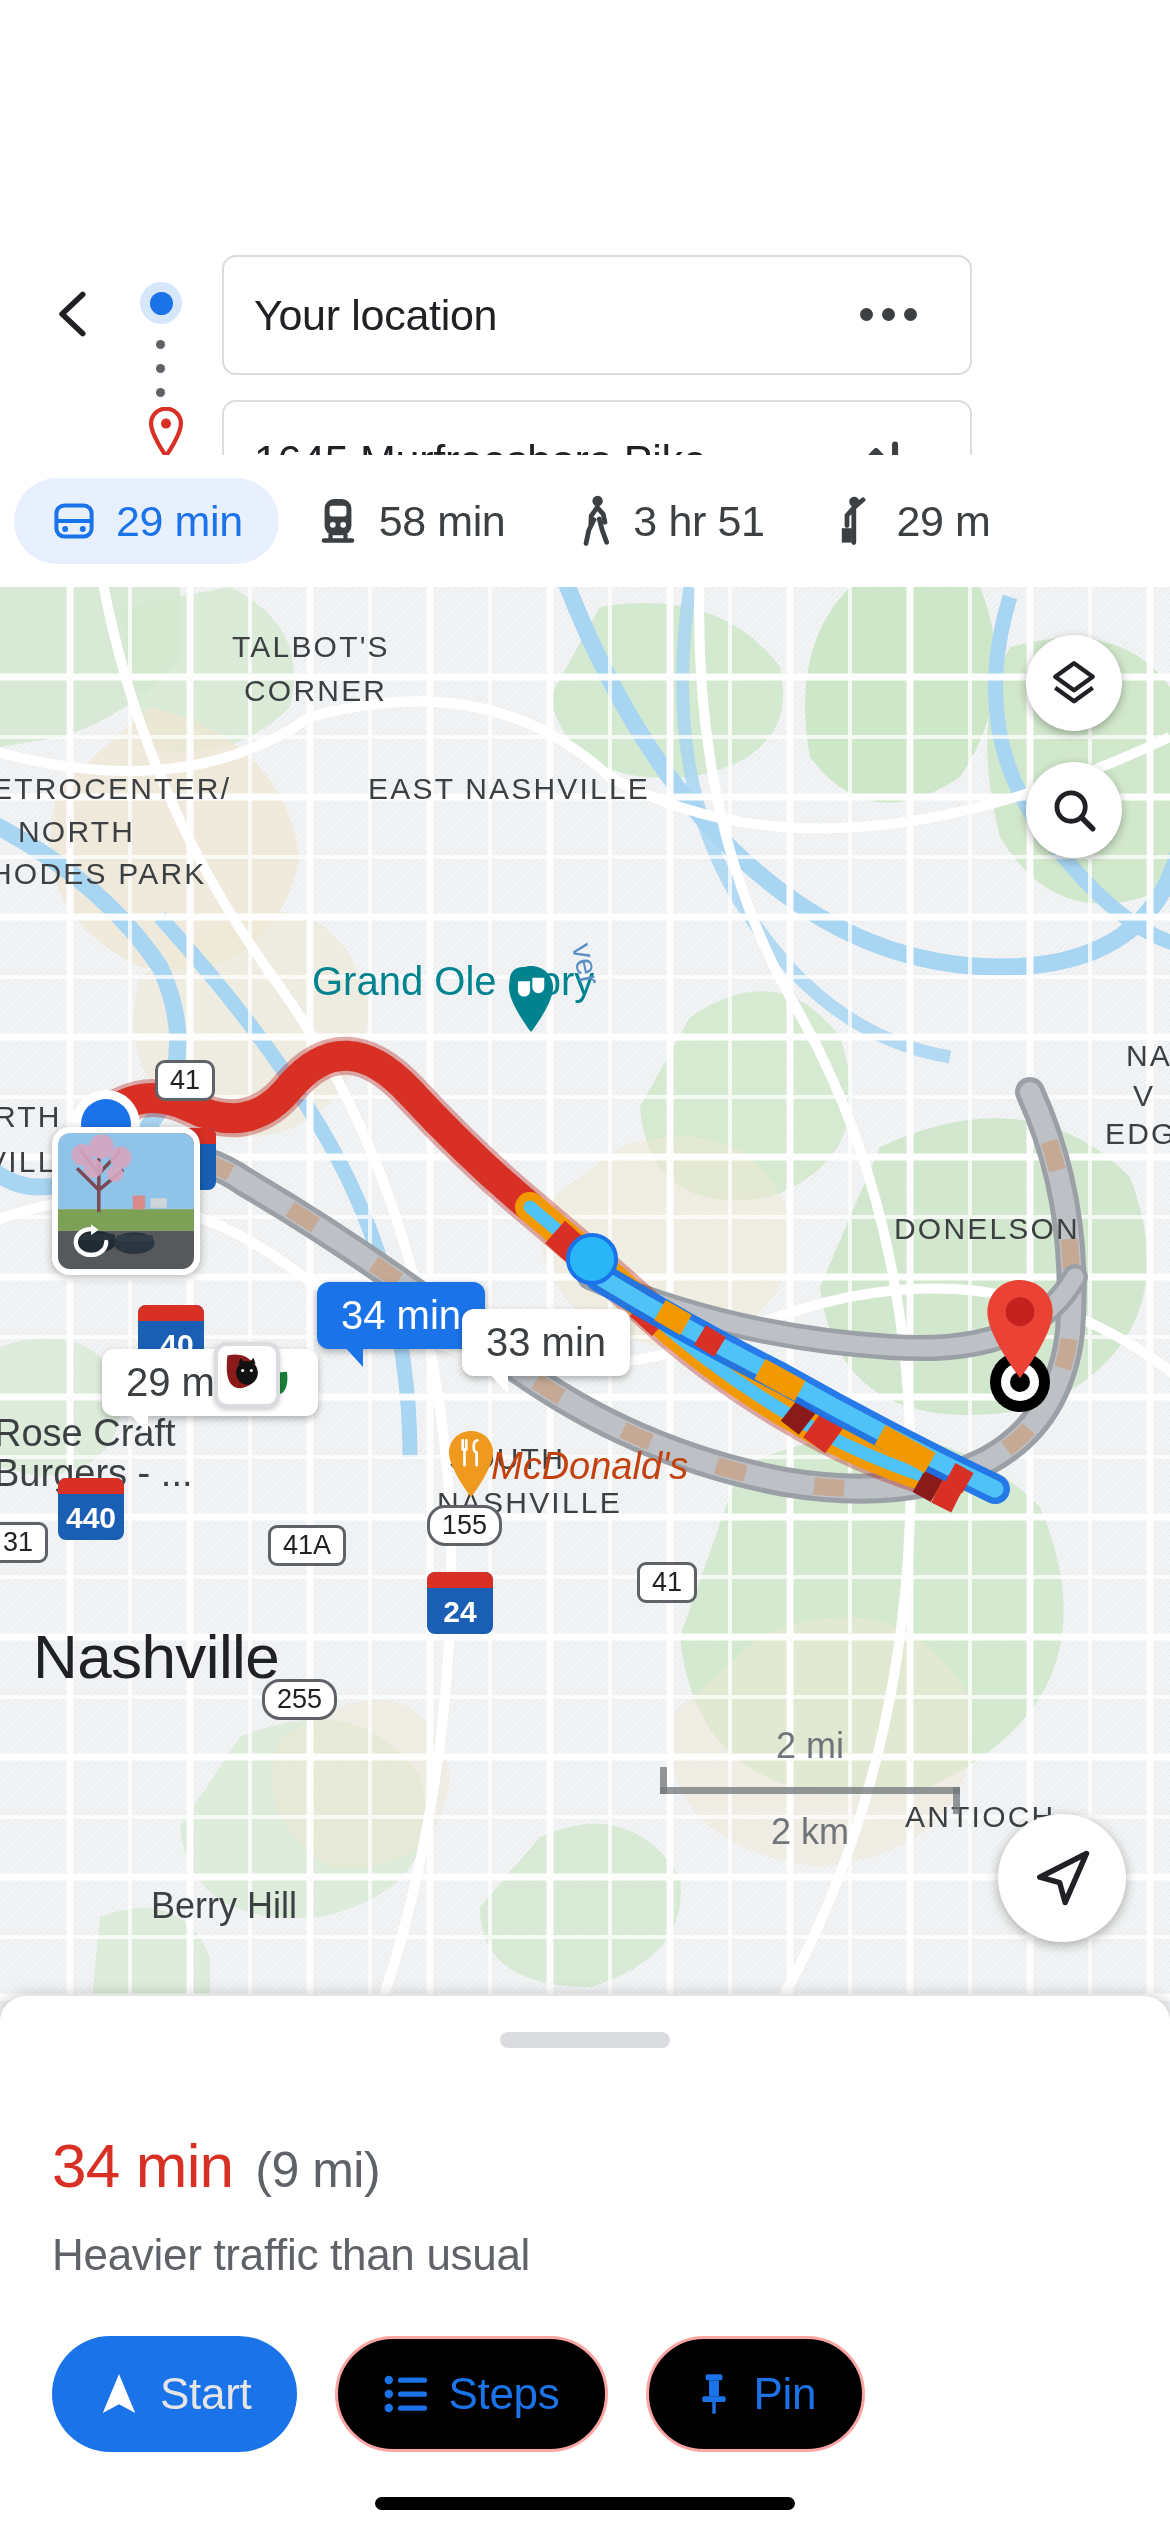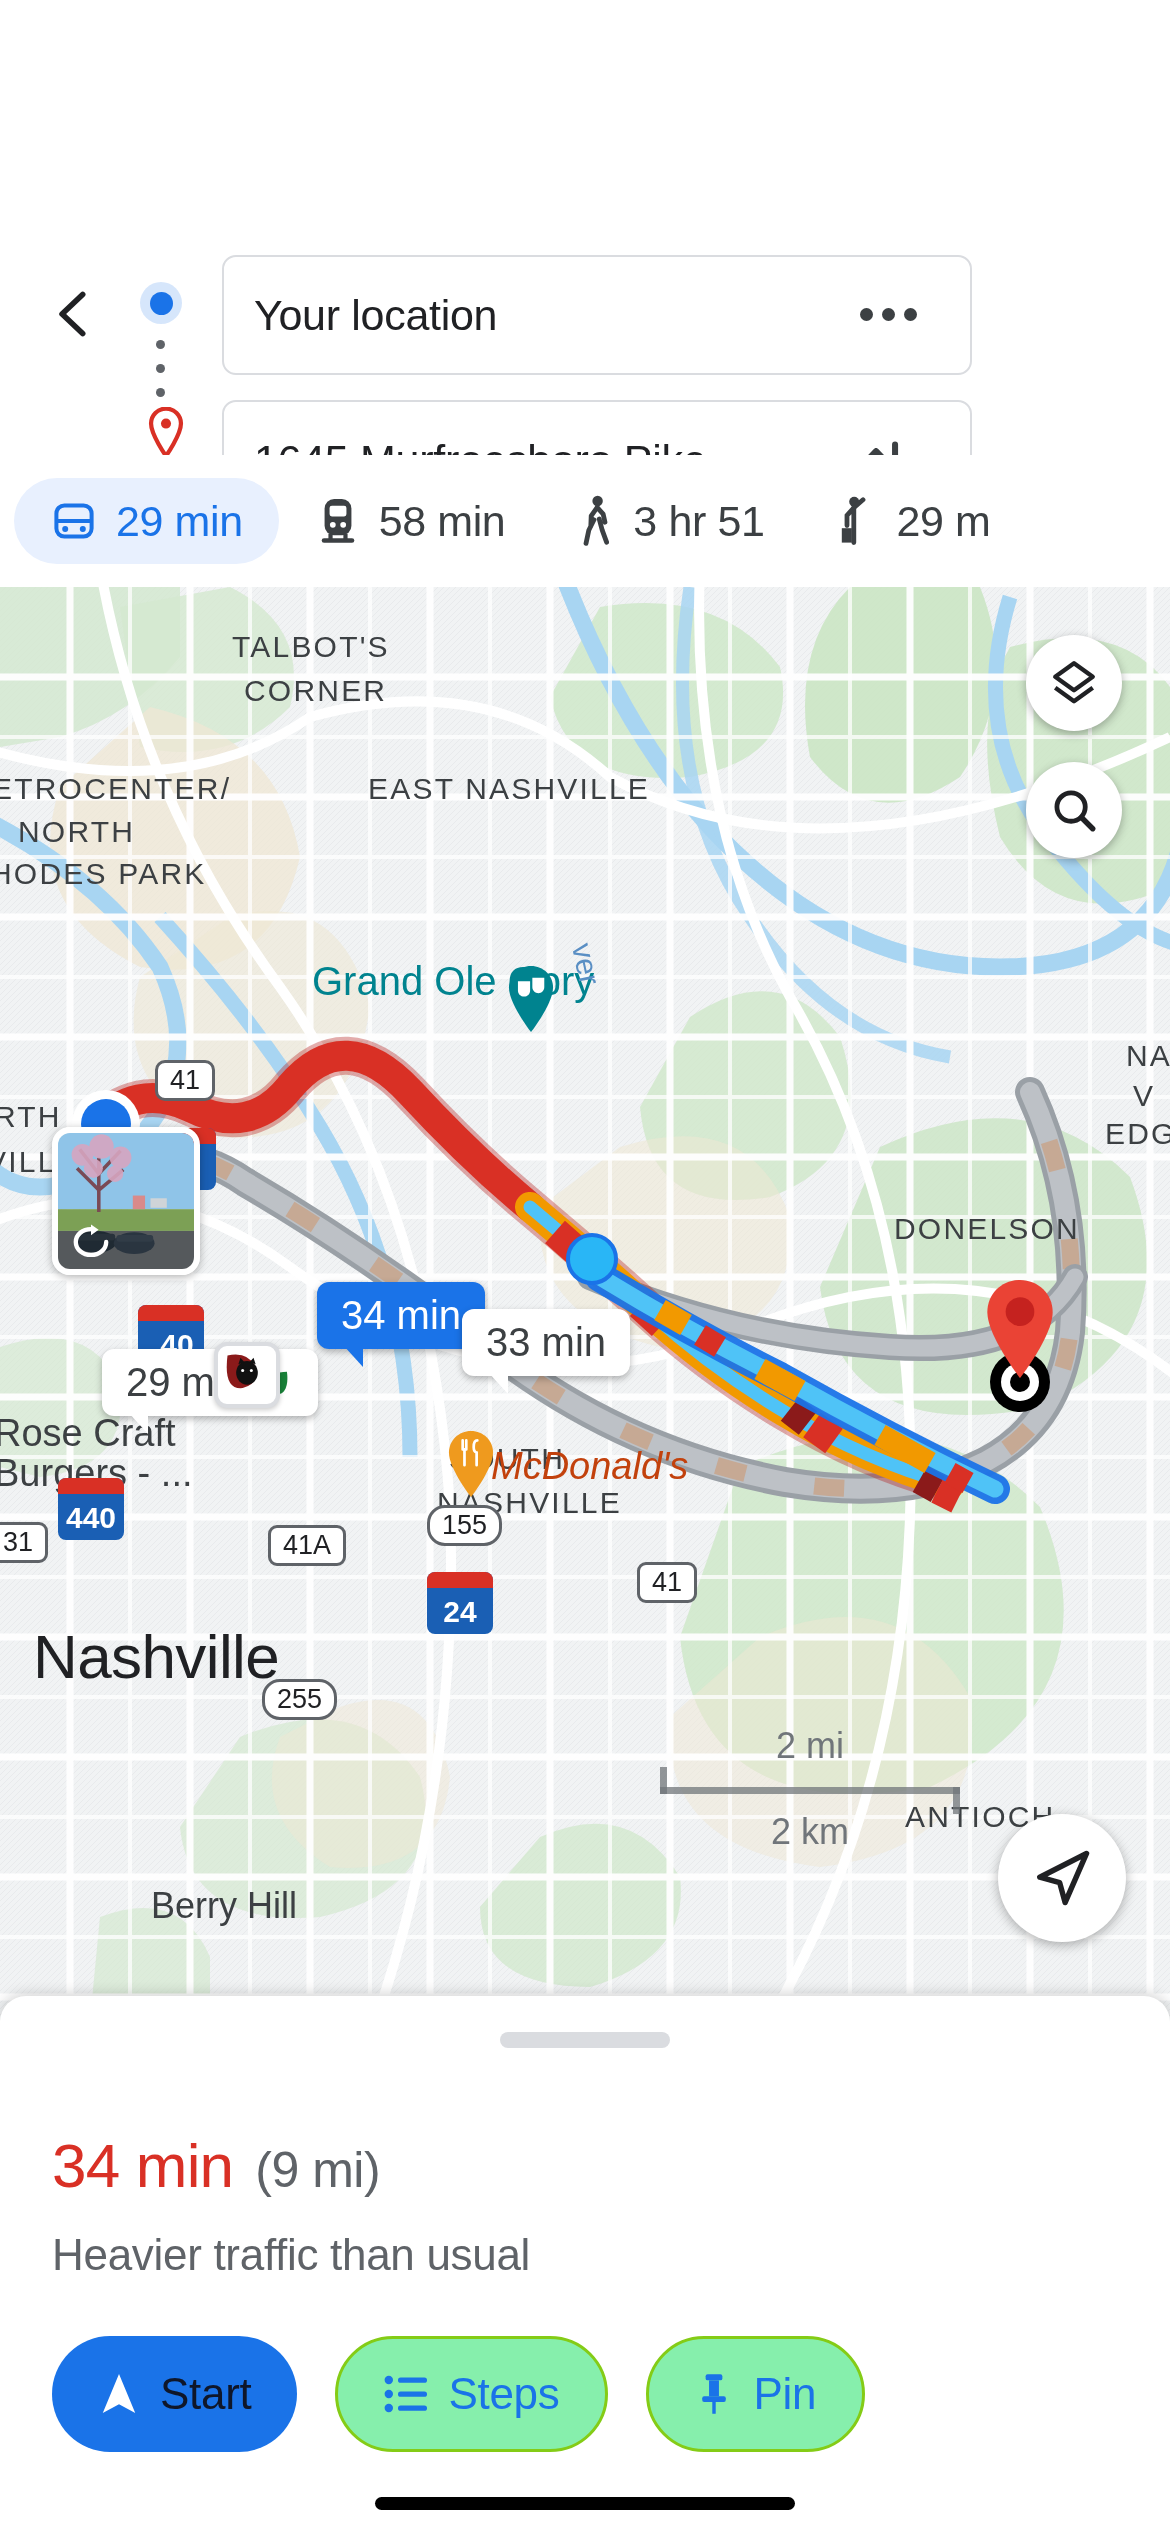--- a/index.html
+++ b/index.html
@@ -168,22 +168,22 @@
   .eta-row { position: absolute; left: 52px; top: 134px; display: flex; align-items: baseline; gap: 22px; }
   .eta-time { font-size: 62px; color: #d93025; letter-spacing: -0.8px; }
   .eta-dist { font-size: 50px; color: #5f6368; letter-spacing: -0.5px; }
   .traffic-note { position: absolute; left: 52px; top: 234px; font-size: 44px; color: #5f6368; letter-spacing: -0.3px; }
   .actions { position: absolute; left: 52px; top: 340px; display: flex; gap: 38px; }
   .btn {
     display: flex; align-items: center; justify-content: center; gap: 20px;
     height: 116px; border-radius: 58px; padding: 0 46px;
     font-size: 44px; letter-spacing: -0.3px;
   }
-  .btn-primary { background: #1a73e8; color: #0f172a; }
-  .btn-outline { background: #86efac; color: #1a73e8; border: 3px solid #84cc16; }
+  .btn-primary { background: #1a73e8; color: #e5e5e5; }
+  .btn-outline { background: #000000; color: #1a73e8; border: 3px solid #fca5a5; }
   .home-bar {
     position: absolute; left: 50%; transform: translateX(-50%); bottom: 22px;
     width: 420px; height: 13px; border-radius: 7px; background: #000;
   }
 </style>
 </head>
 <body>
 
 <div class="phone">
 

